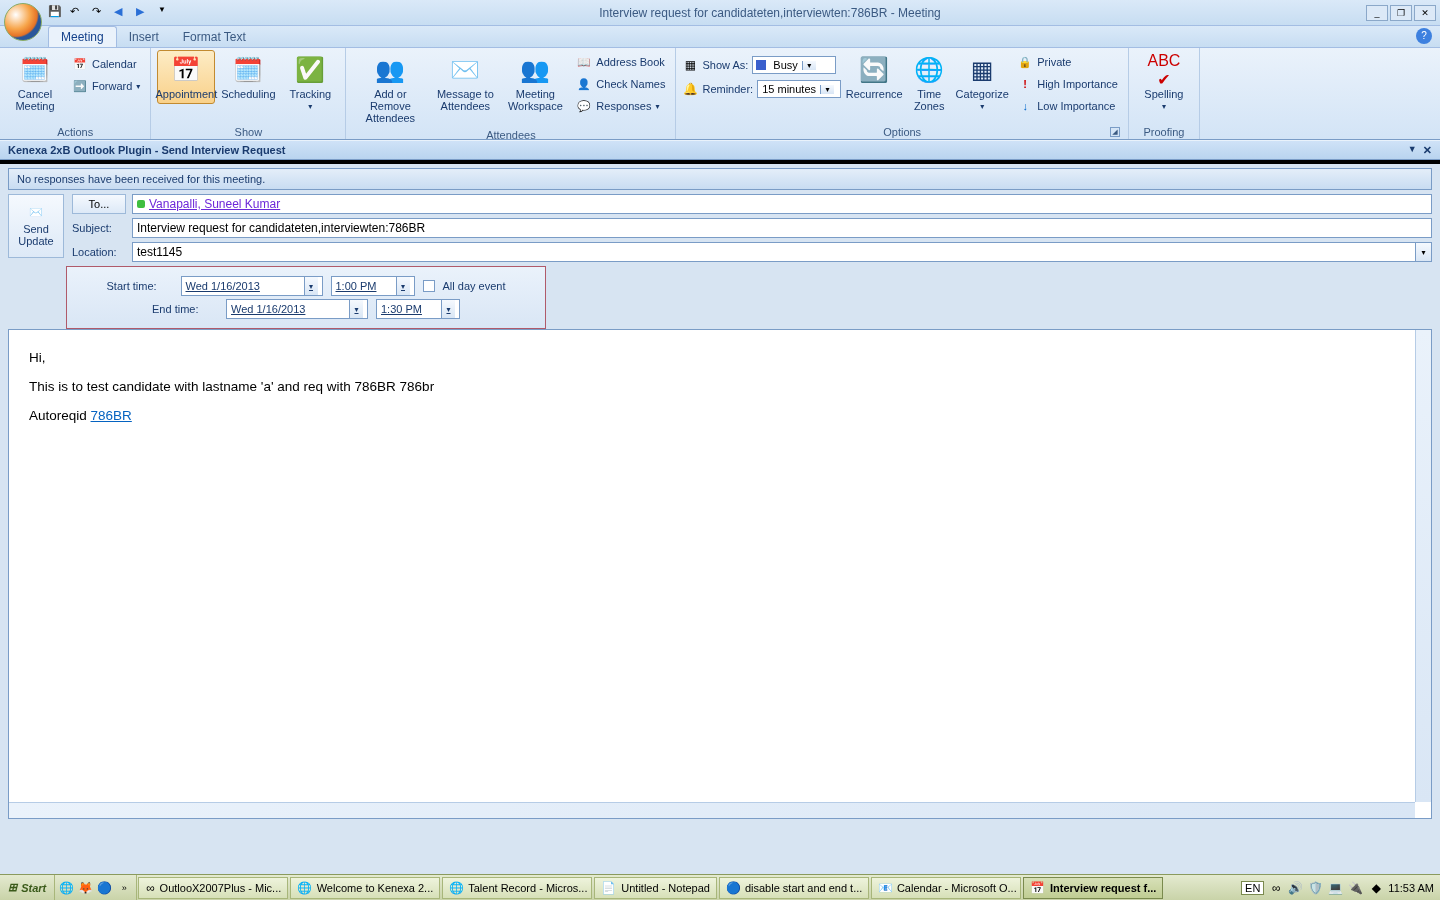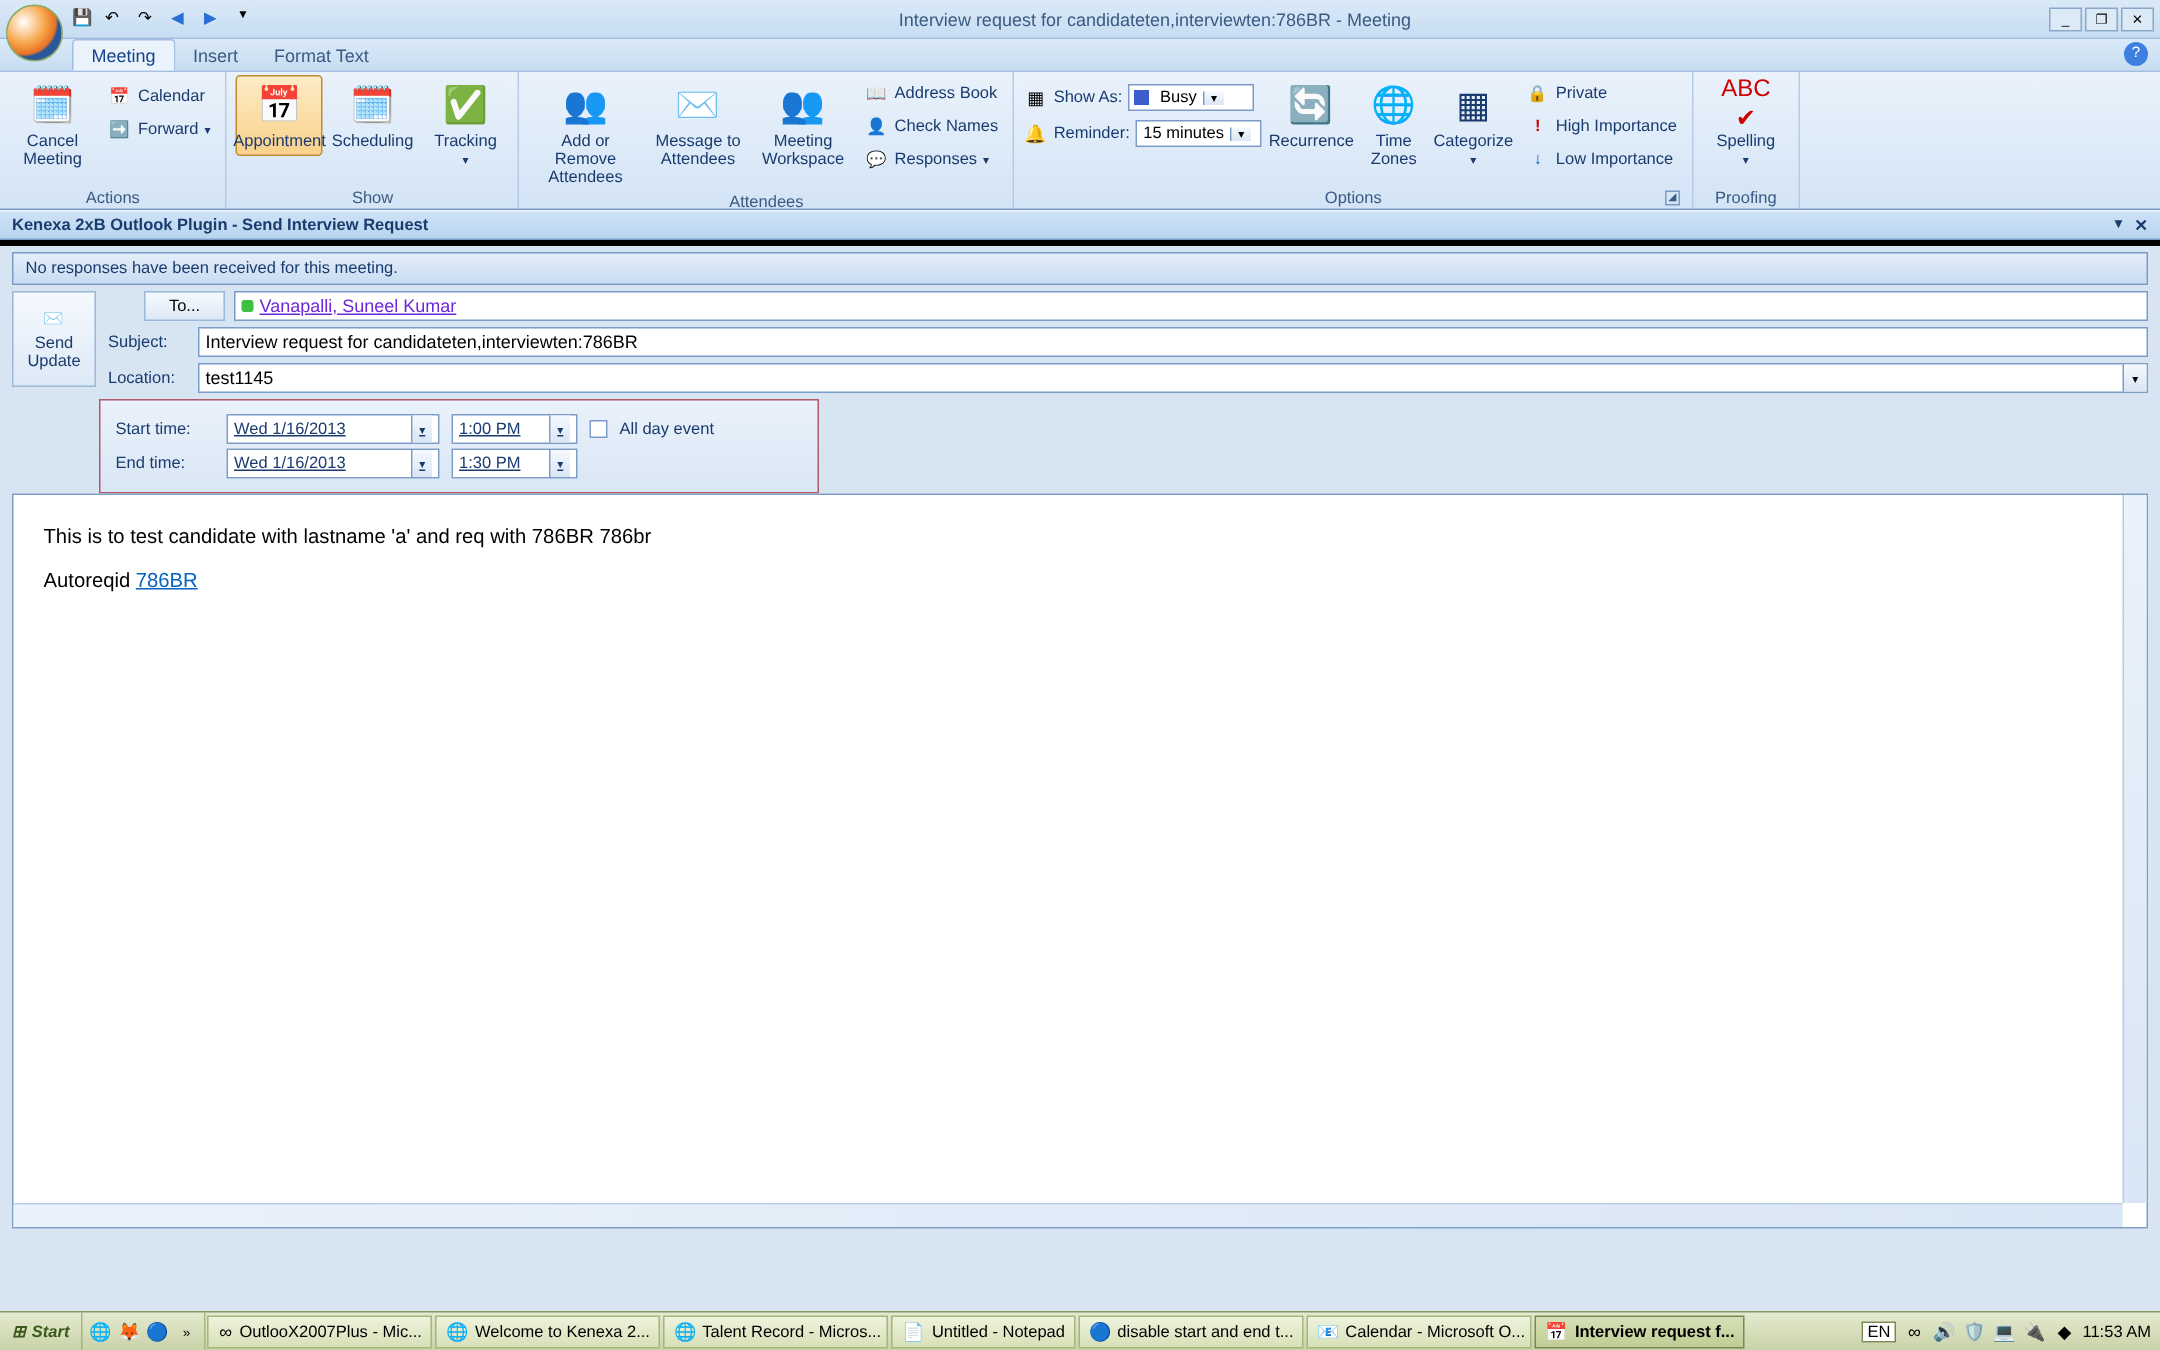--- a/index.html
+++ b/index.html
@@ -34,28 +34,28 @@
 
 .plugin-bar { height: 20px; background: linear-gradient(#cfe2f7,#b9d4ef); border-top: 1px solid #e9f2fb; border-bottom: 1px solid #7a9cc6; color: #1a3b6e; font-size: 11px; font-weight: bold; padding: 3px 8px; display: flex; align-items: center; }
 .plugin-bar .right { margin-left: auto; display: flex; gap: 6px; }
 .hr-thick { height: 4px; background: #000; }
 .info-bar { background: linear-gradient(#e4eef9,#c8dcf2); border: 1px solid #7a9cc6; margin: 4px 8px 0 8px; padding: 4px 8px; color: #1a3b6e; font-size: 11px; }
 
 .form-area { margin: 4px 8px; display: flex; gap: 8px; }
 .send-btn { width: 56px; height: 64px; border: 1px solid #9db9d9; background: linear-gradient(#f5f9fe,#dde9f7); display: flex; flex-direction: column; align-items: center; justify-content: center; font-size: 11px; color: #1a3b6e; gap: 4px; cursor:pointer; }
 .fields { flex: 1; display: flex; flex-direction: column; gap: 4px; }
 .field-row { display: flex; align-items: center; gap: 6px; }
-.lbl-btn { width: 54px; height: 20px; border: 1px solid #9db9d9; background: linear-gradient(#f5f9fe,#dde9f7); font-size: 11px; text-align: center; line-height: 18px; cursor:pointer;margin-left:24px; }
+.lbl-btn { width: 54px; height: 20px; border: 1px solid #9db9d9; background: linear-gradient(#f5f9fe,#dde9f7); font-size: 11px; text-align: center; line-height: 18px; cursor:pointer; }
 .lbl-txt { width: 54px; font-size: 11px; color: #1a3b6e; }
 .txtfield { flex: 1; height: 20px; border: 1px solid #7a9cc6; background: #fff; padding: 2px 4px; font-size: 12px; display: flex; align-items: center; }
 .presence { width: 8px; height: 8px; background: #3fbf3f; border-radius: 2px; margin-right: 4px; display:inline-block; }
 .underline { text-decoration: underline; color: #6d28d9; }
 
 .datetime-box { margin: 4px 8px 0 66px; border: 1px solid #b05a6a; background: linear-gradient(#eaf2fb,#d9e6f5); padding: 6px 10px; width: 480px; }
-.dt-row { display: flex; align-items: center; gap: 8px; margin: 3px 0; font-size: 11px; color: #1a3b6e; }
+.dt-row { display: flex; align-items: center; gap: 8px; margin: 3px 0; font-size: 11px; color: #1a3b6e; justify-content: center; }
 .dt-lbl { width: 66px; }
 .dt-combo { border: 1px solid #7a9cc6; background: #fff; height: 20px; display: flex; align-items: center; padding: 0 4px; font-size: 11px; text-decoration: underline; }
 .dt-combo.date { width: 142px; }
 .dt-combo.time { width: 84px; }
 .dt-combo .arr { margin-left: auto; width: 14px; text-align: center; border-left: 1px solid #7a9cc6; background: linear-gradient(#f5f9fe,#d9e6f5); font-size: 8px; align-self: stretch; display:flex; align-items:center; justify-content:center; }
 .chk { width: 12px; height: 12px; border: 1px solid #7a9cc6; background: #fff; }
 
 .body-wrap { position: relative; margin: 0 8px 4px 8px; border: 1px solid #7a9cc6; height: 490px; background: #fff; }
 .body-scroll { position: absolute; right: 0; top: 0; bottom: 16px; width: 16px; background: linear-gradient(#eaf2fb,#d9e6f5); border-left: 1px solid #b6cce6; }
 .body-hscroll { position: absolute; left: 0; right: 16px; bottom: 0; height: 16px; background: linear-gradient(90deg,#eaf2fb,#d9e6f5); border-top: 1px solid #b6cce6; }
@@ -307,20 +307,21 @@
       </div>
     <div class="dt-combo time">
         <span>1:30 PM</span>
         <span class="arr">▾</span>
       </div>
   </div>
 </div>
 
 <div class="body-wrap">
   <div class="body-content">
+    <p>Hi,</p>
     <p>This is to test candidate with lastname 'a' and req with 786BR   786br</p>
     <p><span>Autoreqid </span><a href="#">786BR</a></p>
   </div>
   <div class="body-scroll"></div>
   <div class="body-hscroll"></div>
 </div>
 
 <div class="taskbar">
   <div class="start-btn">
       <span>⊞</span>

